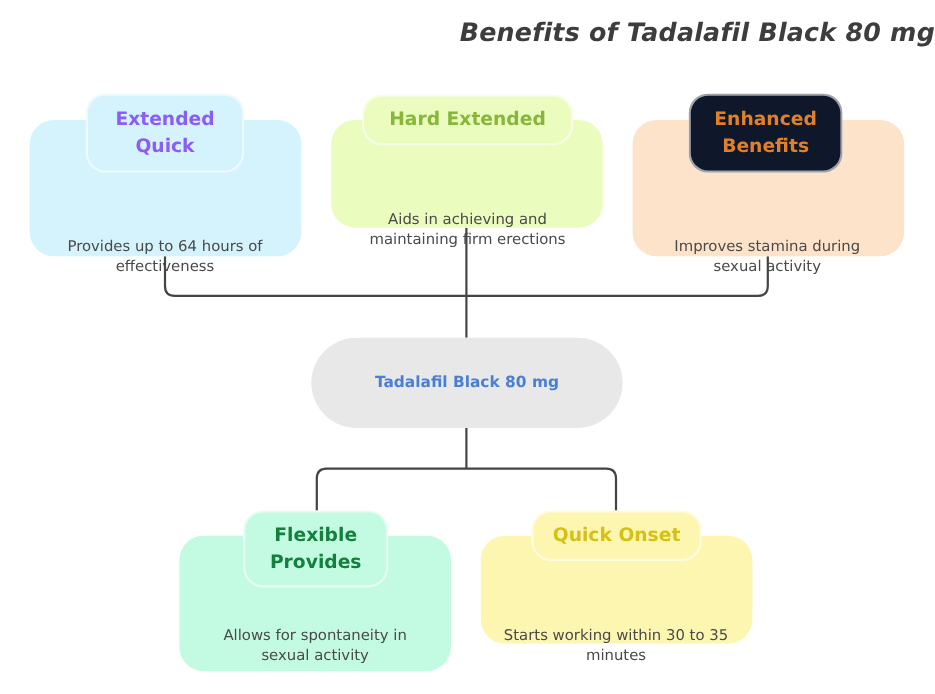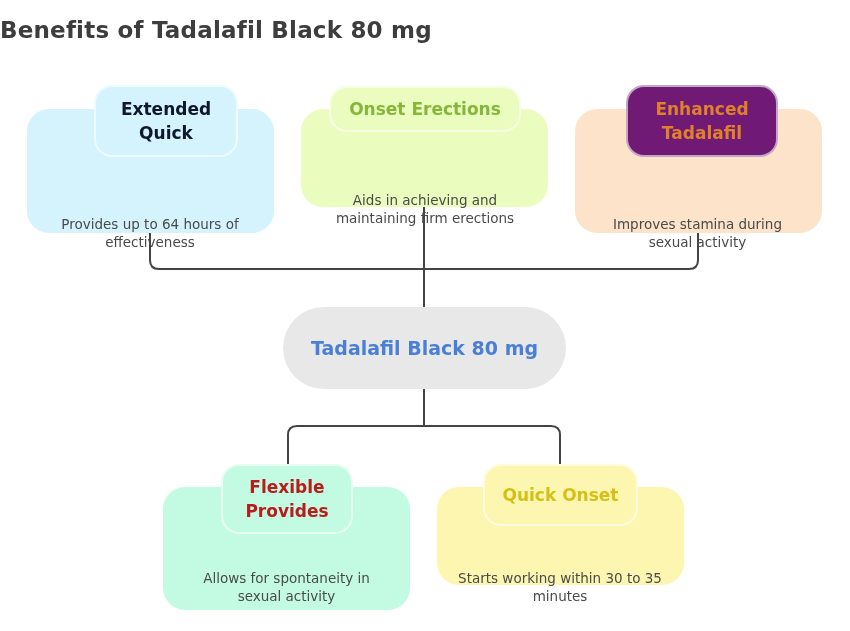--- a/index.html
+++ b/index.html
@@ -1,67 +1,67 @@
 <!DOCTYPE html>
 <html><head>
 <meta charset="utf-8">
 <style>
   html, body { margin: 0; padding: 0; background: #ffffff; }
   body { width: 850px; height: 631px; position: relative; overflow: hidden;
          font-family: "DejaVu Sans", sans-serif; }
-  .title { position: absolute; left: 0; width: 850px; top: 17px; text-align: left;
-           font-size: 23px; font-weight: bold; color: #3d3d3d; letter-spacing: 0.2px; }
+  .title { position: absolute; left: 0; width: 850px; top: 17px; text-align: right;
+           font-size: 23px; font-weight: bold; color: #3d3d3d; letter-spacing: 0.2px; font-style: italic; }
   svg.lines { position: absolute; left: 0; top: 0; }
   .card { position: absolute; border-radius: 22px; }
   .tab { position: absolute; border-radius: 18px; display: flex; align-items: center;
          justify-content: center; text-align: center; font-weight: bold; font-size: 17px;
          line-height: 24px; box-sizing: border-box; border: 2px solid rgba(255,255,255,0.6); }
   .desc { position: absolute; text-align: center; font-size: 13.5px; line-height: 18px;
           color: #4a4a4a; margin-top: 40px; }
   .center { position: absolute; left: 283px; top: 307px; width: 283px; height: 82px;
             border-radius: 41px; background: #e8e8e8; display: flex; align-items: center;
-            justify-content: center; font-weight: bold; font-size: 19px; color: #4a7fd6; }
+            justify-content: center; font-weight: bold; font-size: 14px; color: #4a7fd6; }
 </style>
 </head>
 <body>
 
 <div class="title">Benefits of Tadalafil Black 80 mg</div>
 
 <svg class="lines" width="850" height="631">
   <g fill="none" stroke="#444" stroke-width="2">
     <path d="M150 233 V260 Q150 269 159 269 H689 Q698 269 698 260 V233"></path>
     <path d="M424 207 V307"></path>
     <path d="M424 389 V426"></path>
     <path d="M288 464 V435 Q288 426 297 426 H551 Q560 426 560 435 V464"></path>
   </g>
 </svg>
 
 <div class="card" style="left:27px;top:109px;width:247px;height:124px;background:#d4f3fd;"></div>
-<div class="tab" style="left:78px;top:85px;width:144px;height:72px;background:#d4f3fd;color:#0f172a;margin-left:16px;">
+<div class="tab" style="left:78px;top:85px;width:144px;height:72px;background:#d4f3fd;color:#8b5cf6;">
   <span><span>Extended</span><br><span>Quick</span></span>
 </div>
 <div class="desc" style="left:45px;top:175px;width:210px;">Provides up to 64 hours of effectiveness</div>
 
 <div class="card" style="left:301px;top:109px;width:247px;height:98px;background:#ebfcbf;"></div>
 <div class="tab" style="left:329px;top:86px;width:192px;height:46px;background:#ebfcbf;color:#86b63a;">
-  <span>Onset Erections</span>
+  <span>Hard Extended</span>
 </div>
 <div class="desc" style="left:320px;top:151px;width:210px;">Aids in achieving and maintaining firm erections</div>
 
 <div class="card" style="left:575px;top:109px;width:247px;height:124px;background:#fee3cb;"></div>
-<div class="tab" style="left:626px;top:85px;width:152px;height:72px;background:#701a75;color:#e0812a;">
-  <span><span>Enhanced</span><br><span>Tadalafil</span></span>
+<div class="tab" style="left:626px;top:85px;width:140px;height:72px;background:#0f172a;color:#e0812a;">
+  <span><span>Enhanced</span><br><span>Benefits</span></span>
 </div>
 <div class="desc" style="left:595px;top:175px;width:205px;">Improves stamina during sexual activity</div>
 
 <div class="center">Tadalafil Black 80 mg</div>
 
 <div class="card" style="left:163px;top:487px;width:247px;height:123px;background:#c3fbe2;"></div>
-<div class="tab" style="left:221px;top:464px;width:132px;height:70px;background:#c3fbe2;color:#b91c1c;">
+<div class="tab" style="left:221px;top:464px;width:132px;height:70px;background:#c3fbe2;color:#15803d;">
   <span><span>Flexible</span><br><span>Provides</span></span>
 </div>
 <div class="desc" style="left:183px;top:529px;width:207px;">Allows for spontaneity in sexual activity</div>
 
 <div class="card" style="left:437px;top:487px;width:247px;height:98px;background:#fdf6b0;"></div>
-<div class="tab" style="left:483px;top:464px;width:155px;height:62px;background:#fdf6b0;color:#d6c016;">
+<div class="tab" style="left:483px;top:464px;width:155px;height:46px;background:#fdf6b0;color:#d6c016;">
   <span>Quick Onset</span>
 </div>
 <div class="desc" style="left:455px;top:529px;width:210px;">Starts working within 30 to 35 minutes</div>
 
 </body></html>

